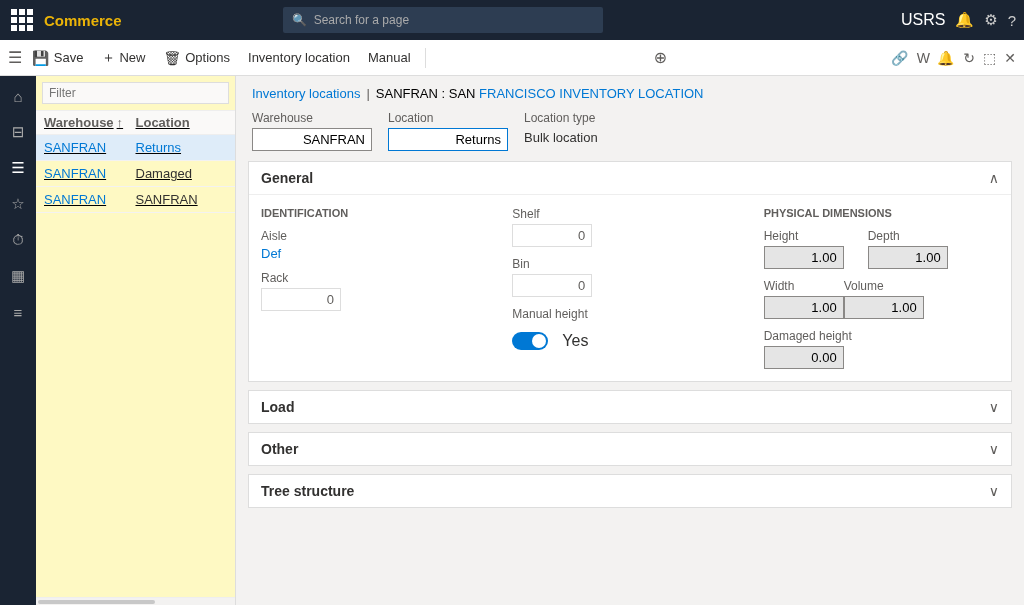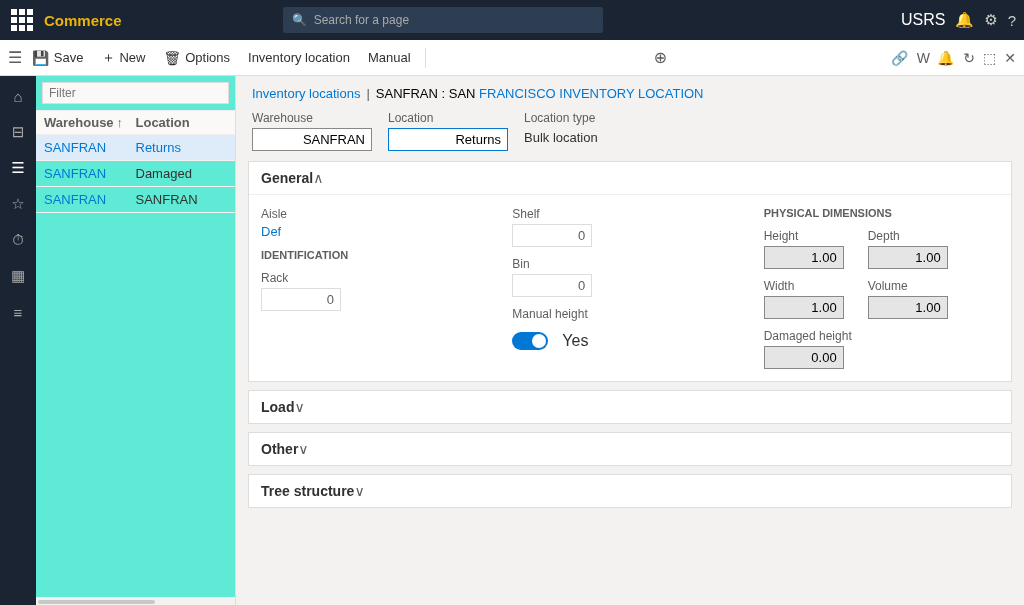--- a/index.html
+++ b/index.html
@@ -45,22 +45,22 @@
       align-items: center; padding-top: 4px; gap: 4px; flex-shrink: 0;
     }
     .sidebar-icon {
       width: 32px; height: 32px; display: grid; place-items: center;
       color: #aaa; cursor: pointer; font-size: 15px; border-radius: 2px;
     }
     .sidebar-icon.active { color: #fff; }
 
     
     .list-panel {
-      width: 200px; background: #5eead4; border-right: 1px solid #ddd;
-      display: flex; flex-direction: column; flex-shrink: 0;
+      width: 200px; background: #fef9c3; border-right: 1px solid #ddd;
+      display: flex; flex-direction: column; flex-shrink: 0; text-decoration: underline;
     }
     .list-filter {
       padding: 6px; border-bottom: 1px solid #eee;
     }
     .list-filter input {
       width: 100%; border: 1px solid #ddd; padding: 3px 6px; font-size: 12px;
       background: #faf9f8; outline: none;
     }
     .list-table { flex: 1; overflow-y: auto; }
     .list-header {
@@ -103,21 +103,21 @@
       border: 1px solid #8a8886; padding: 3px 6px; font-size: 13px;
       background: #fff; min-width: 80px; outline: none;
     }
     .form-field-static { font-size: 13px; color: #323130; padding-top: 2px; }
 
     
     .section {
       background: #fff; margin: 0 12px 8px; border: 1px solid #ddd;
     }
     .section-header {
-      display: flex; align-items: center; 
+      display: flex; align-items: center; justify-content: space-between;
       padding: 8px 12px; cursor: pointer; border-bottom: 1px solid #eee;
     }
     .section-header.collapsed { border-bottom: none; }
     .section-title { font-size: 14px; font-weight: 600; color: #323130; }
     .section-chevron { color: #605e5c; font-size: 14px; }
     .section-body { padding: 12px; }
 
     
     .general-grid {
       display: grid; grid-template-columns: 1fr 1fr 1fr; gap: 16px;
@@ -282,25 +282,25 @@
     <div class="section">
       <div class="section-header">
         <span class="section-title">General</span>
         <span class="section-chevron">∧</span>
       </div>
       <div class="section-body">
         <div class="general-grid">
 
           <div class="field-group">
             <div class="field-item">
+              <span class="field-label">IDENTIFICATION</span>
+            </div>
+            <div class="field-item">
               <span class="field-sublabel">Aisle</span>
               <span class="field-value-link">Def</span>
-            </div>
-            <div class="field-item">
-              <span class="field-label">IDENTIFICATION</span>
             </div>
             <div class="field-item">
               <span class="field-sublabel">Rack</span>
               <input type="text" class="field-input-plain" value="0" style="">
             </div>
           </div>
 
           <div class="field-group">
             <div class="field-item">
               <span class="field-sublabel">Shelf</span>
@@ -328,21 +328,21 @@
             <div style="display:flex;gap:24px;">
               <div class="field-item">
                 <span class="field-sublabel">Height</span>
                 <input type="text" class="field-input" value="1.00" style="">
               </div>
               <div class="field-item">
                 <span class="field-sublabel">Depth</span>
                 <input type="text" class="field-input" value="1.00" style="">
               </div>
             </div>
-            <div style="display:flex;gap:24px;">
+            <div style="display:flex;">
               <div class="field-item">
                 <span class="field-sublabel">Width</span>
                 <input type="text" class="field-input" value="1.00" style="">
               </div>
               <div class="field-item">
                 <span class="field-sublabel">Volume</span>
                 <input type="text" class="field-input" value="1.00" style="">
               </div>
             </div>
             <div class="field-item">

